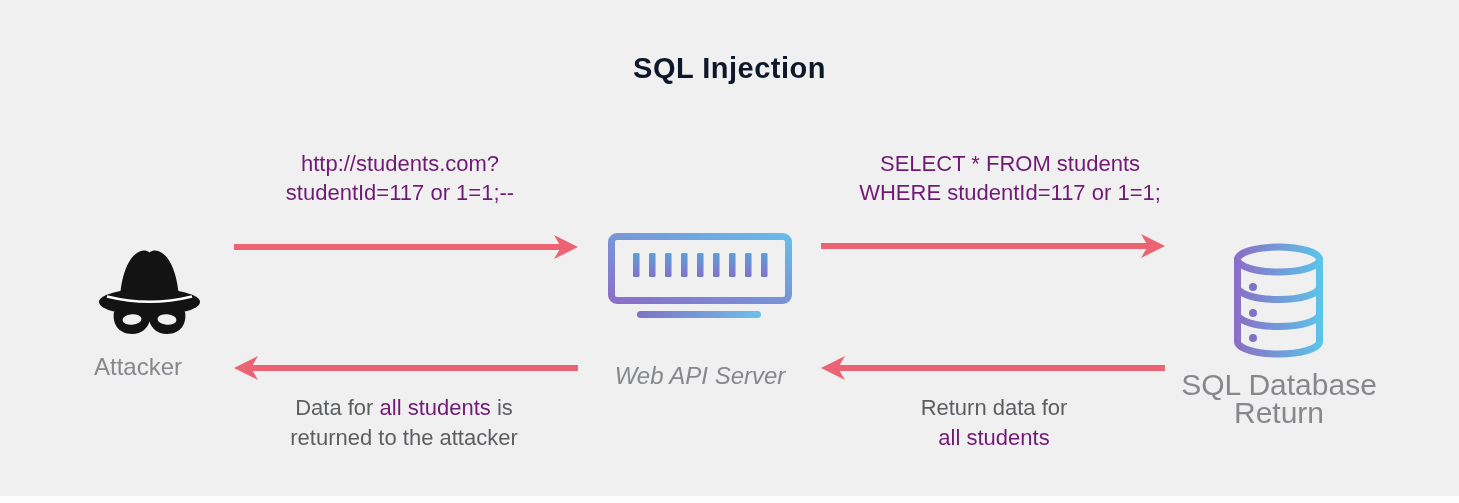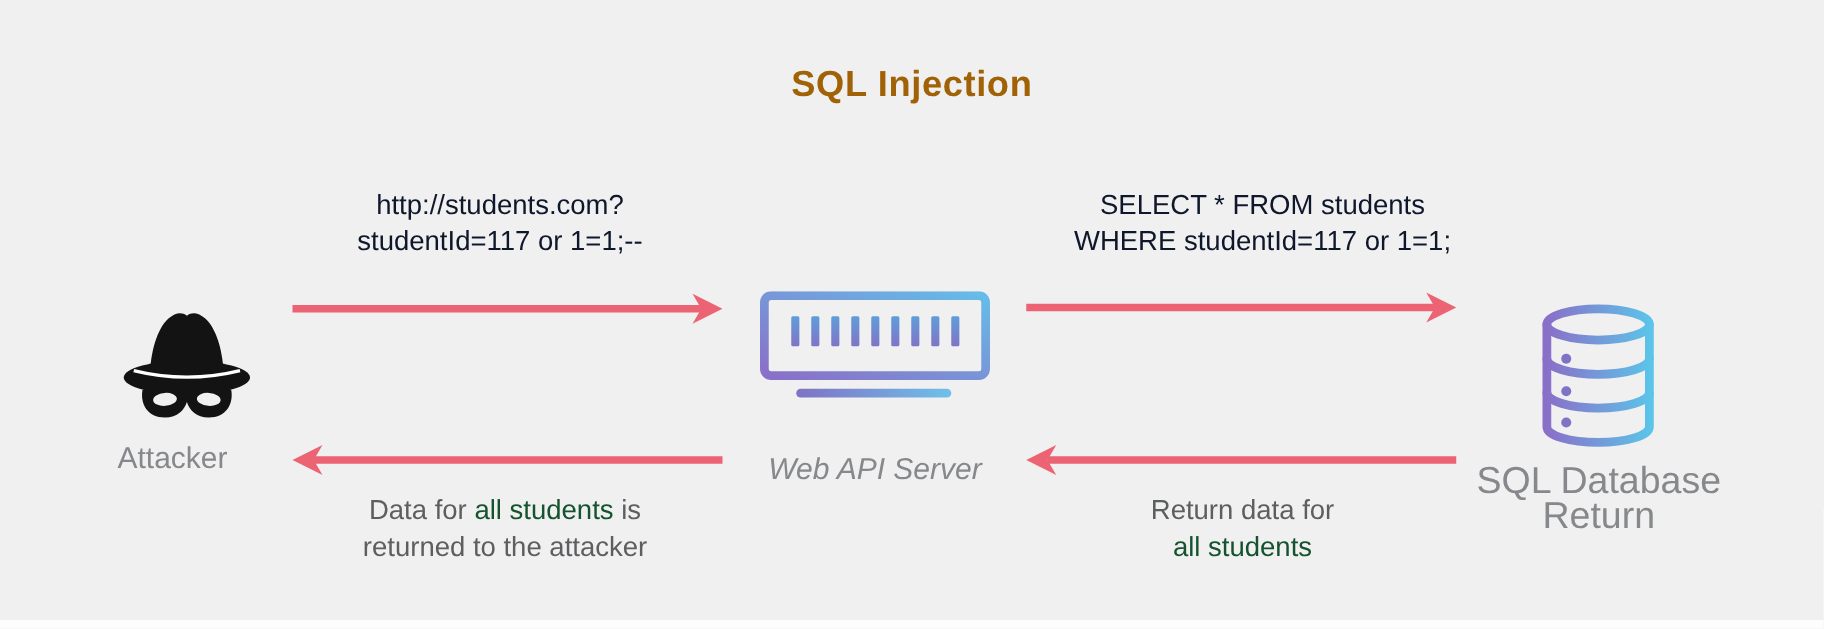--- a/index.html
+++ b/index.html
@@ -5,25 +5,25 @@
 <style>
   * { margin:0; padding:0; box-sizing:border-box; }
   html,body { font-family:"Liberation Sans", sans-serif; }
   .canvas {
     position:relative; width:1459px; height:503px;
     background:#f0f0f1; overflow:hidden;
   }
   .title {
     position:absolute; top:52px; left:0; width:100%;
     text-align:center; font-size:29px; font-weight:600;
-    color:#a16207; letter-spacing:0.5px;
+    color:#0f172a; letter-spacing:0.5px;
   }
   .flow-label {
     position:absolute; text-align:center;
-    font-size:22px; line-height:29px; color:#0f172a;
+    font-size:22px; line-height:29px; color:#701a75;
   }
   .flow-label.request { left:230px; top:149px; width:340px; }
   .flow-label.query   { left:820px; top:149px; width:380px; }
   .node-label {
     position:absolute; text-align:center;
     font-size:24px; color:#86888b; line-height:28px;
   }
   .node-label.attacker { left:28px;  top:353px; width:220px; }
   .node-label.server   { left:560px; top:362px; width:280px;font-style:italic; }
   .node-label.database { left:1164px; top:371px; width:230px; font-size:30px; }
@@ -35,21 +35,21 @@
   .arrow.a1 { left:231px; top:232px; }
   .arrow.a2 { left:818px; top:231px; }
   .arrow.a3 { left:231px; top:353px; }
   .arrow.a4 { left:818px; top:353px; }
   .message {
     position:absolute; text-align:center;
     font-size:22px; line-height:30px; color:#5d5e60;
   }
   .message.left  { left:234px; top:393px; width:340px; }
   .message.right { left:834px; top:393px; width:320px; }
-  .hl { color:#14532d; }
+  .hl { color:#701a75; }
   .bottom-strip {
     position:absolute; left:0; bottom:0; width:100%; height:7px;
     background:#fdfdfd;
   }
 </style>
 </head>
 <body>
 
 <div class="canvas">
 

